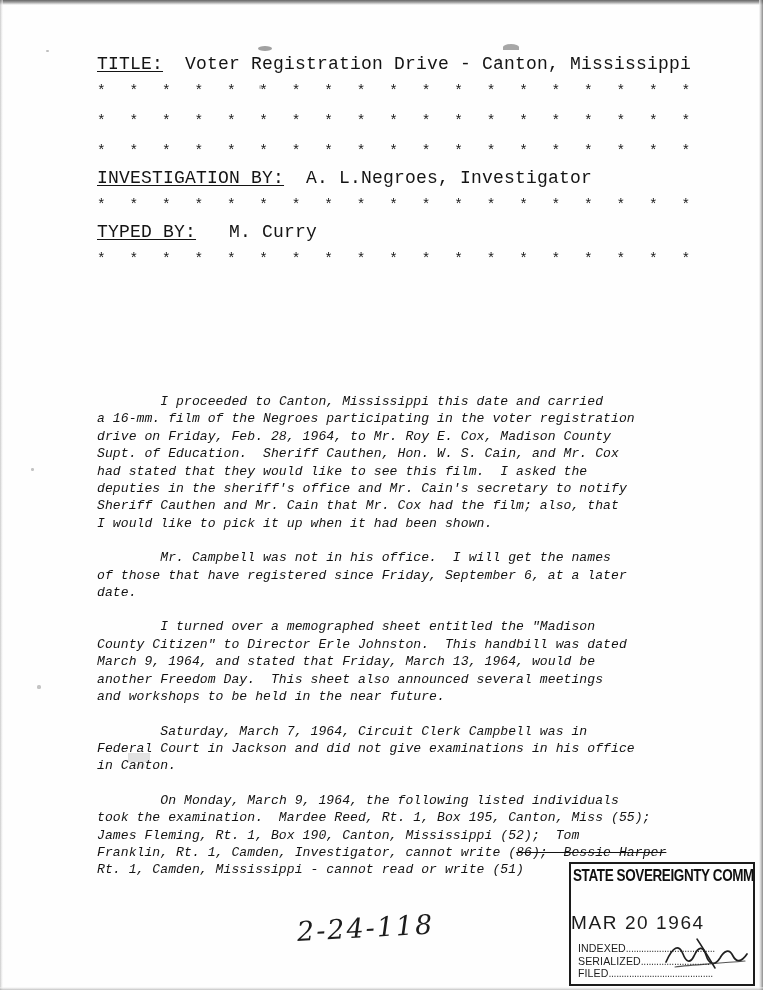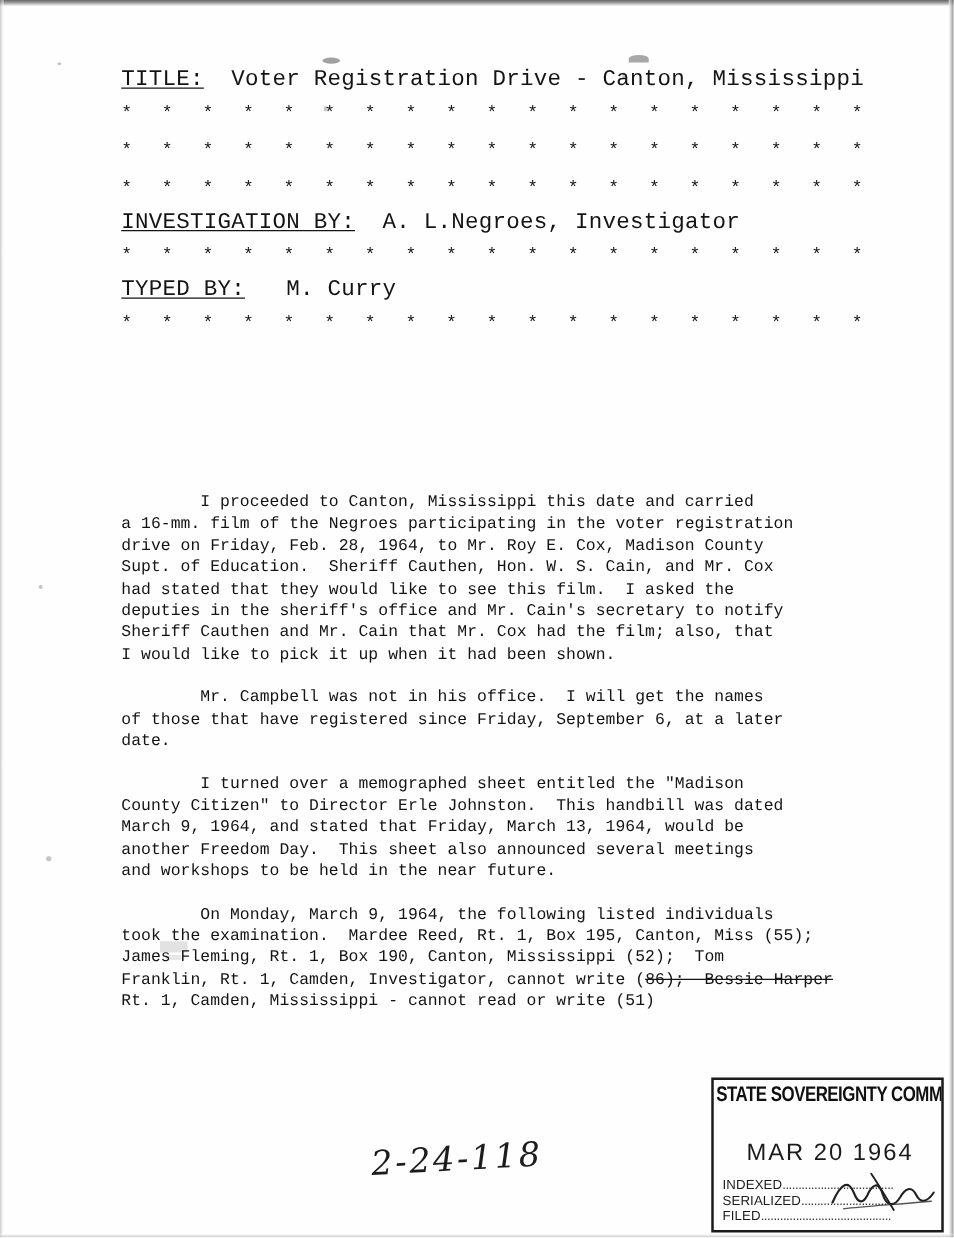--- a/index.html
+++ b/index.html
@@ -97,20 +97,21 @@
     top: 393px;
     width: 610px;
   }
   .para {
     font-size: 13.1px;
     line-height: 17.4px;
     white-space: pre-wrap;
     margin: 0 0 17px 0;
     color: #131313;
     letter-spacing: .05px;
+    font-style: italic;
   }
   .para:last-child { margin-bottom: 0; }
 
   .strike { text-decoration: line-through; text-decoration-thickness: 1.2px; }
 
   
   .stamp {
     position: absolute;
     left: 569px;
     top: 862px;
@@ -134,21 +135,20 @@
     color: #101010;
     transform: scaleY(1.25);
     transform-origin: top center;
     white-space: nowrap;
   }
   .stamp-date {
     position: absolute;
     top: 48px;
     left: 0;
     width: 186px;
-    text-align: center;
     font-family: "Liberation Sans", sans-serif;
     font-size: 19px;
     letter-spacing: 1.6px;
     color: #1b1b1b;
     white-space: nowrap;
   }
   .stamp-lines {
     position: absolute;
     bottom: 4px;
     left: 7px;
@@ -244,20 +244,23 @@
 Sheriff Cauthen and Mr. Cain that Mr. Cox had the film; also, that
 I would like to pick it up when it had been shown.</p>
     <p class="para">        Mr. Campbell was not in his office.  I will get the names
 of those that have registered since Friday, September 6, at a later
 date.</p>
     <p class="para">        I turned over a memographed sheet entitled the "Madison
 County Citizen" to Director Erle Johnston.  This handbill was dated
 March 9, 1964, and stated that Friday, March 13, 1964, would be
 another Freedom Day.  This sheet also announced several meetings
 and workshops to be held in the near future.</p>
+    <p class="para">        Saturday, March 7, 1964, Circuit Clerk Campbell was in
+Federal Court in Jackson and did not give examinations in his office
+in Canton.</p>
 
     <p class="para"><span>        On Monday, March 9, 1964, the following listed individuals</span>
 <span>took the examination.  Mardee Reed, Rt. 1, Box 195, Canton, Miss (55);</span>
 <span>James Fleming, Rt. 1, Box 190, Canton, Mississippi (52);  Tom</span>
 <span>Franklin, Rt. 1, Camden, Investigator, cannot write (</span><span class="strike">86);  Bessie Harper</span>
 <span>Rt. 1, Camden, Mississippi - cannot read or write (51)</span></p>
   </div>
 
   <div class="handwritten">2-24-118</div>
 

